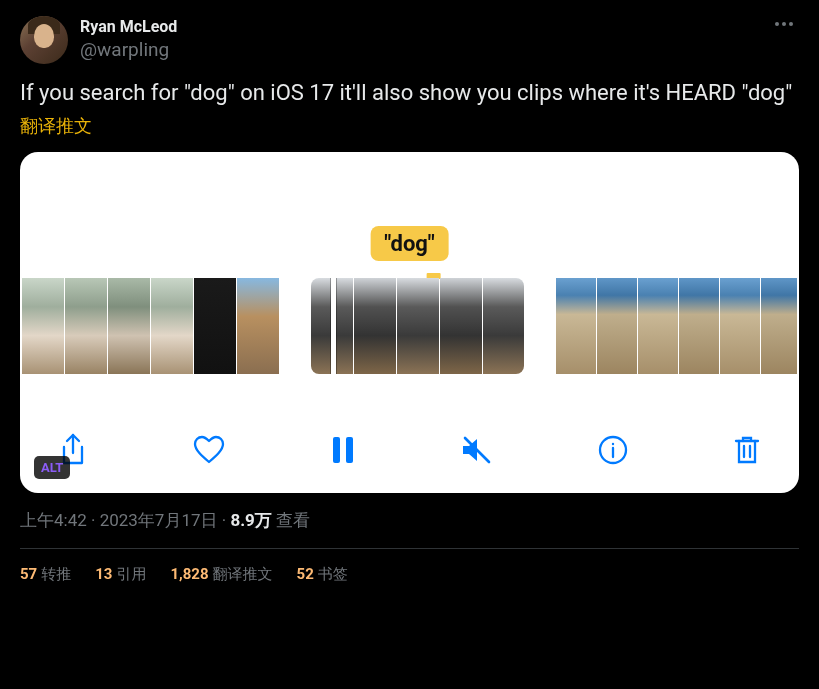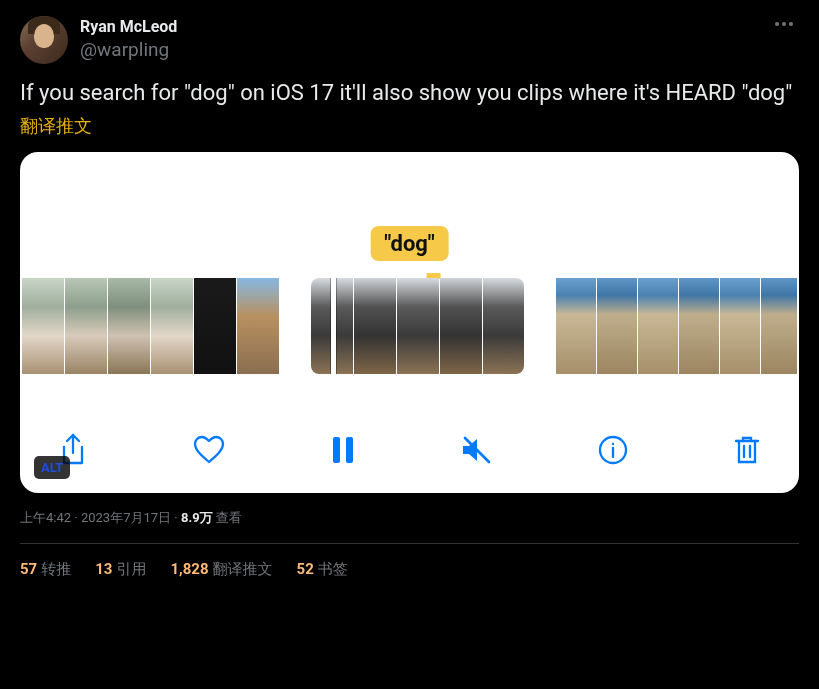--- a/index.html
+++ b/index.html
@@ -187,29 +187,29 @@
       display: flex;
       align-items: center;
       justify-content: center;
     }
     .tb-icon svg { display: block; }
     .alt-badge {
       position: absolute;
       left: 14px;
       bottom: 14px;
       background: rgba(0,0,0,0.8);
-      color: #1d4ed8;
+      color: #8b5cf6;
       font-weight: 700;
       font-size: 13px;
       padding: 4px 7px;
       border-radius: 5px;
     }
     .meta-row {
       color: #71767b;
-      font-size: 13px;
+      font-size: 17px;
       margin-top: 16px;
       border-bottom: 1px solid #2f3336;
       padding-bottom: 16px;
     }
     .meta-row .views-count {
       color: #e7e9ea;
       font-weight: 700;
     }
     .stats-row {
       display: flex;

